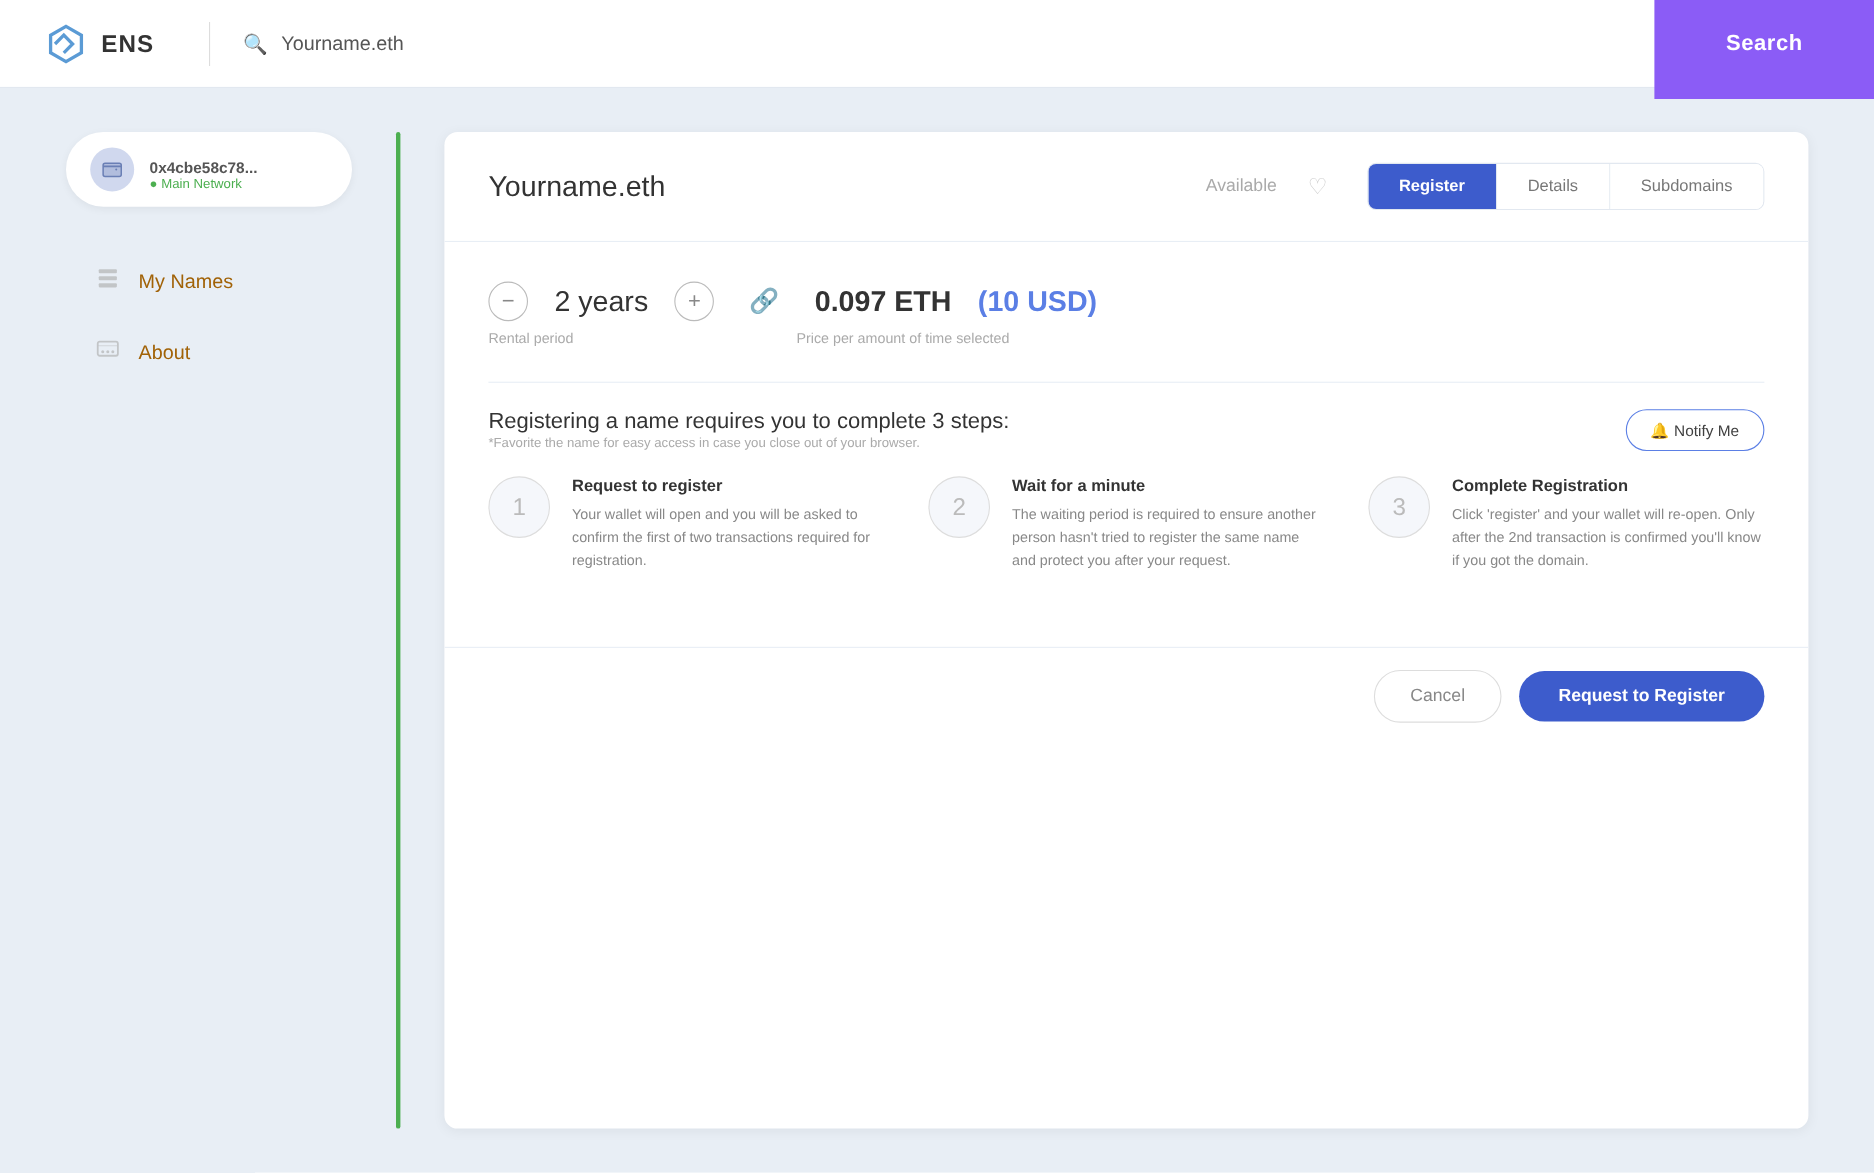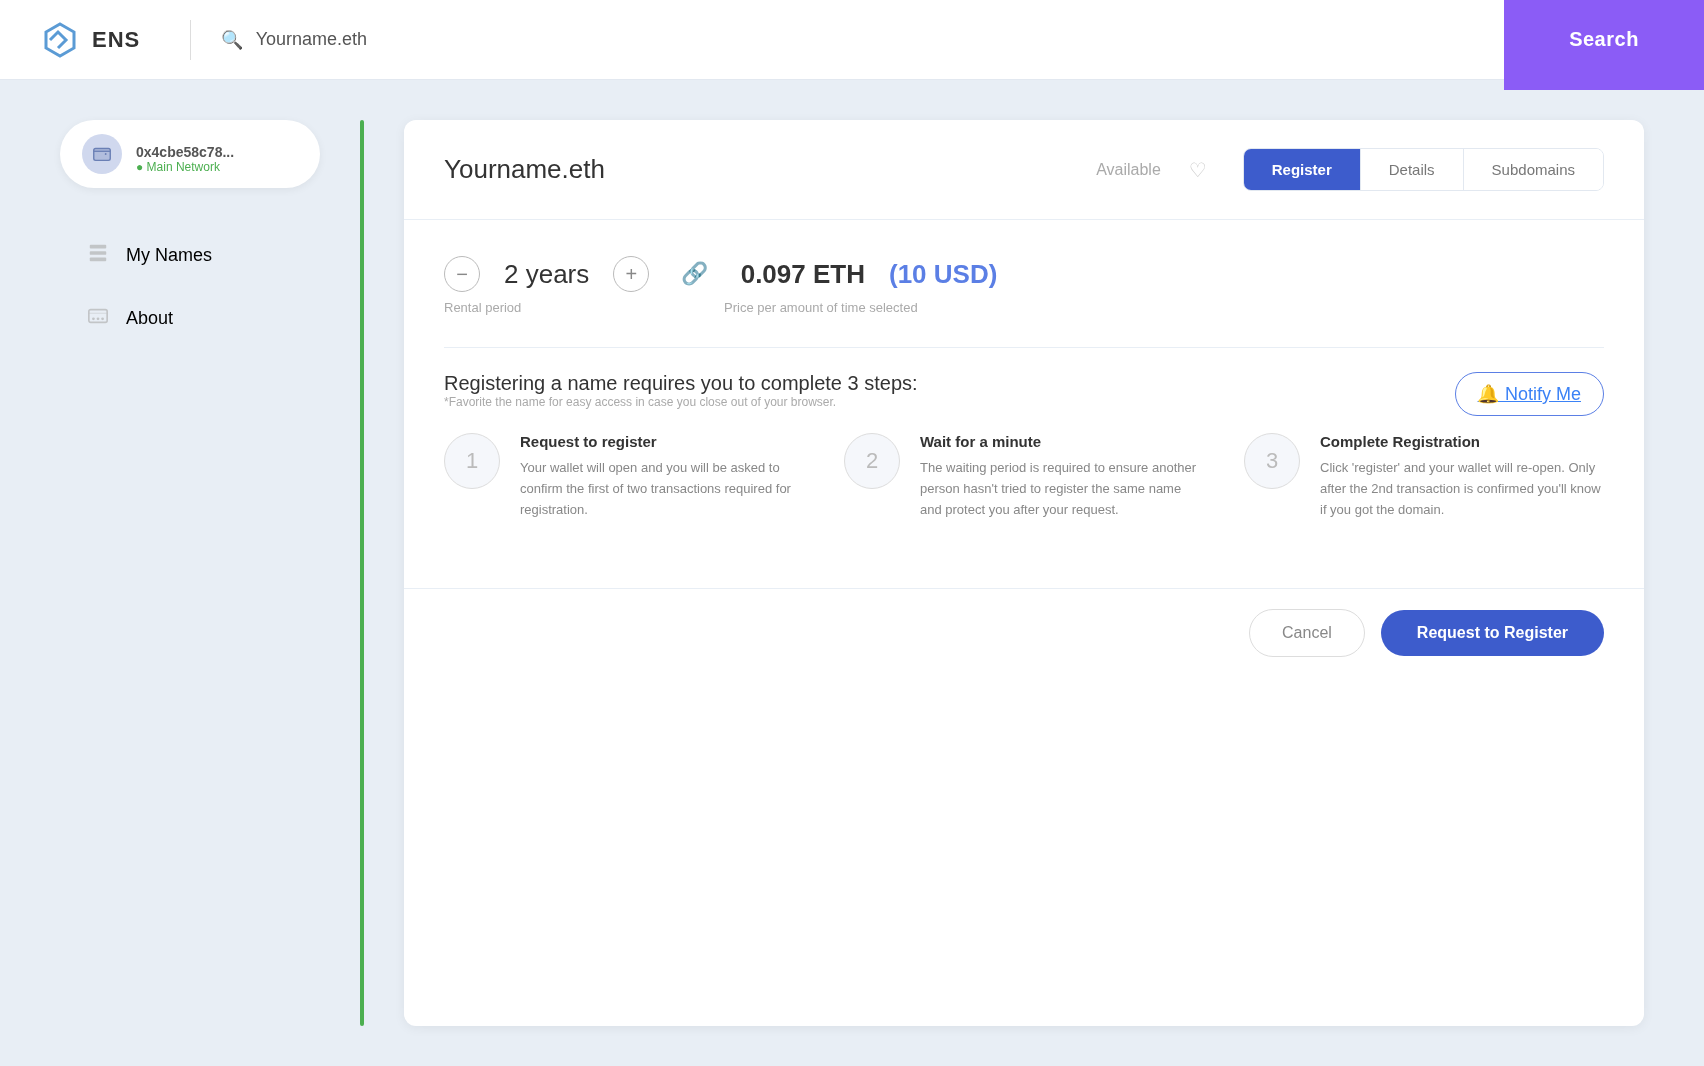--- a/index.html
+++ b/index.html
@@ -126,21 +126,21 @@
       gap: 8px;
       padding-left: 10px;
     }
     .sidebar-item {
       display: flex;
       align-items: center;
       gap: 16px;
       padding: 14px 16px;
       border-radius: 8px;
       cursor: pointer;
-      color: #000000;
+      color: #a16207;
       font-size: 18px;
       font-weight: 500;
     }
     .sidebar-item-icon {
       font-size: 20px;
       width: 24px;
       text-align: center;
       opacity: 0.6;
     }
 
@@ -287,30 +287,29 @@
       justify-content: space-between;
       margin-bottom: 8px;
     }
     .steps-title {
       font-size: 20px;
       color: #333;
       font-weight: 500;
     }
     .notify-btn {
       border: 1.5px solid #5b7fe5;
-      color: #3b82f6;
+      color: #404040;
       background: transparent;
       border-radius: 50px;
       padding: 10px 22px;
-      font-size: 18px;
+      font-size: 14px;
       cursor: pointer;
       display: flex;
       align-items: center;
       gap: 8px;
-      text-decoration: underline;
     }
     .steps-subtitle {
       font-size: 12px;
       color: #aaa;
       margin-bottom: 16px;
     }
 
     .steps-row {
       display: flex;
       gap: 40px;

